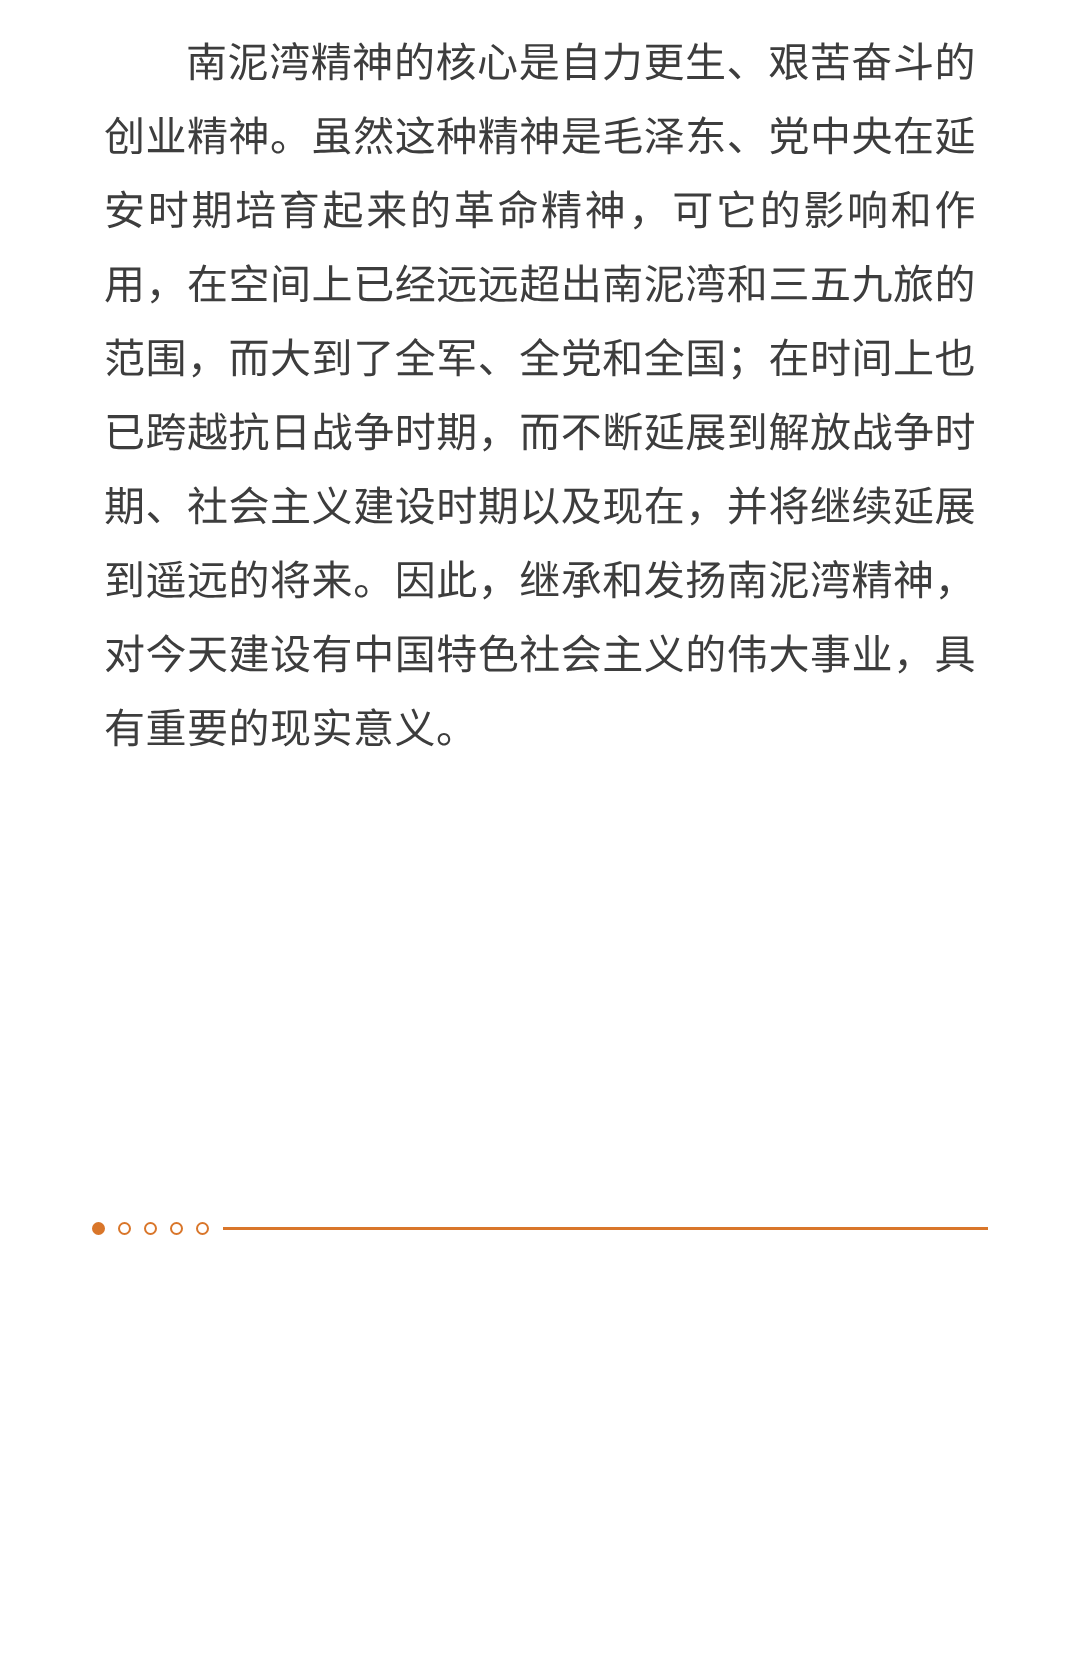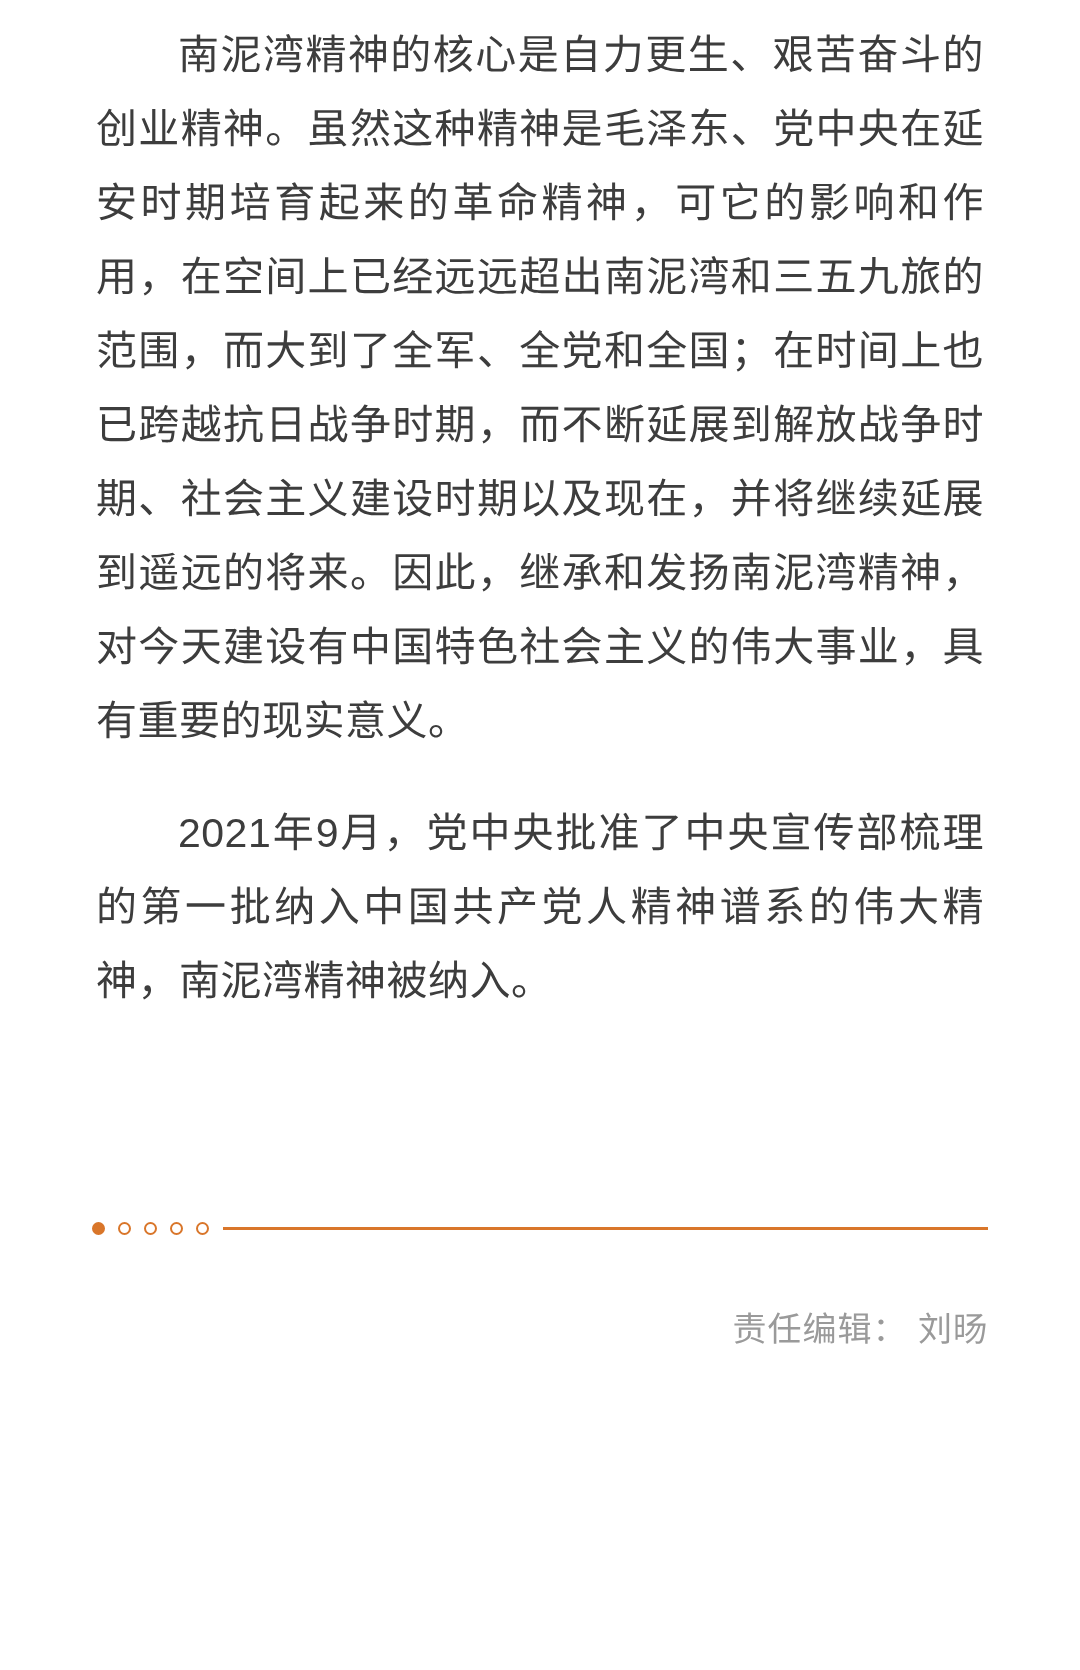--- a/index.html
+++ b/index.html
@@ -13,21 +13,21 @@
     font-family: "Liberation Sans", "DejaVu Sans", sans-serif;
     color: #3a3a3a;
     position: relative;
     overflow: hidden;
   }
   .page {
     width: 1080px;
     height: 1490px;
     background: #ffffff;
     box-sizing: border-box;
-    padding: 4px;
+    padding: 12px;
     position: relative;
   }
   .article-body {
     padding: 14px 92px 0 92px;
   }
   .para {
     font-size: 41px;
     line-height: 74px;
     letter-spacing: 0.5px;
     color: #3d3d3d;
@@ -87,31 +87,29 @@
     white-space: nowrap;
   }
 </style>
 </head>
 <body>
 
 <div class="page">
 
   <div class="article-body">
     <p class="para">南泥湾精神的核心是自力更生、艰苦奋斗的创业精神。虽然这种精神是毛泽东、党中央在延安时期培育起来的革命精神，可它的影响和作用，在空间上已经远远超出南泥湾和三五九旅的范围，而大到了全军、全党和全国；在时间上也已跨越抗日战争时期，而不断延展到解放战争时期、社会主义建设时期以及现在，并将继续延展到遥远的将来。因此，继承和发扬南泥湾精神，对今天建设有中国特色社会主义的伟大事业，具有重要的现实意义。</p>
-    <p class="para">2021年9月，党中央批准了中央宣传部梳理的第一批纳入中国共产党人精神谱系的伟大精神，南泥湾精神被纳入。</p>
   </div>
 
   <div class="divider-row">
     <div class="dots">
       <span class="dot filled"></span>
       <span class="dot"></span>
       <span class="dot"></span>
       <span class="dot"></span>
       <span class="dot"></span>
     </div>
     <div class="rule"></div>
   </div>
 
   <div class="meta">
-    <div>责任编辑： 刘旸</div>
   </div>
 
 </div>
 
 </body></html>

